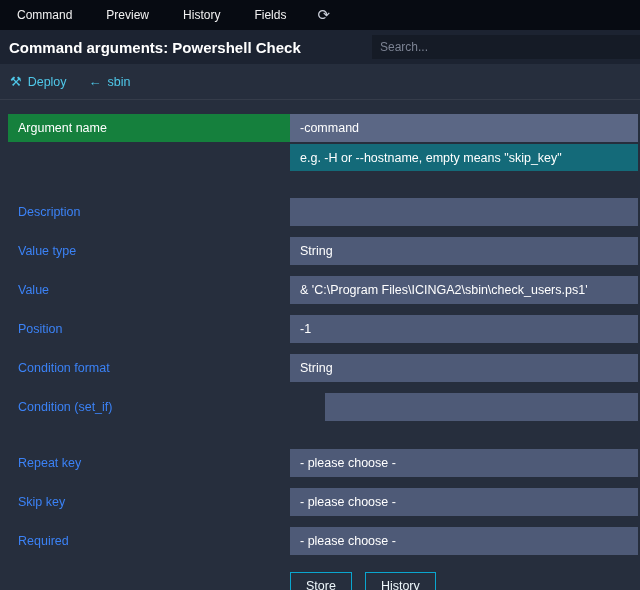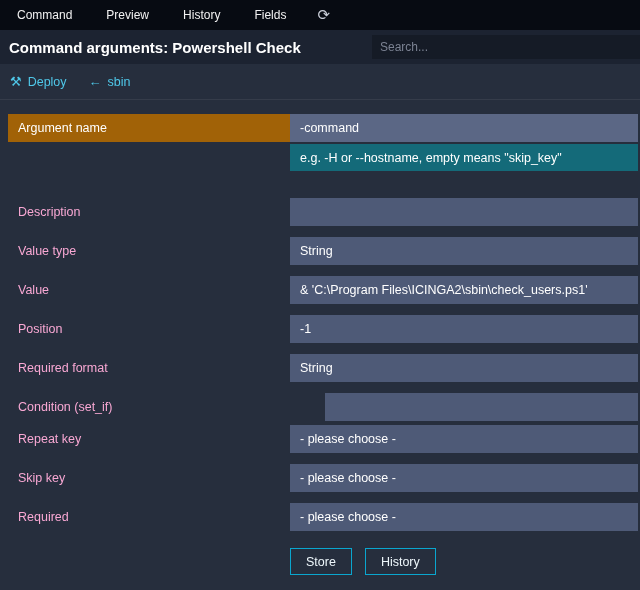--- a/index.html
+++ b/index.html
@@ -80,32 +80,32 @@
   
   .form { padding: 14px 2px 0 8px; }
   .row {
     display: flex;
     align-items: stretch;
     margin-bottom: 11px;
     min-height: 28px;
   }
   .row.tight { margin-bottom: 2px; }
   .row.after-hint { margin-bottom: 26px; }
-  .row.gap-lg { margin-bottom: 4px; gap: 35px; }
+  .row.gap-lg { margin-bottom: 28px; gap: 35px; }
   .row.gap-xl { margin-bottom: 17px; text-align: center; }
   .label, .label-spacer {
     width: 282px;
     flex: 0 0 282px;
     display: flex;
     align-items: center;
     padding-left: 10px;
     font-size: 12.5px;
-    color: #f9a8d4;
-  }
-  .label.hl { background: #a16207; color: #ffffff; }
+    color: #3b82f6;
+  }
+  .label.hl { background: #15803d; color: #ffffff; }
   .input, .select {
     flex: 1;
     height: 28px;
     background: #4e5a77;
     border: none;
     outline: none;
     color: #ffffff;
     font-size: 12.5px;
     padding: 0 10px;
     font-family: inherit;
@@ -190,21 +190,21 @@
       <div class="label">Value</div>
       <input class="input" type="text" value="&amp; 'C:\Program Files\ICINGA2\sbin\check_users.ps1'" style="">
     </div>
 
     <div class="row">
       <div class="label">Position</div>
       <input class="input" type="text" value="-1" style="">
     </div>
 
     <div class="row">
-      <div class="label">Required format</div>
+      <div class="label">Condition format</div>
       <div class="select">String</div>
     </div>
 
     <div class="row gap-lg">
       <div class="label">Condition (set_if)</div>
       <input class="input" type="text" value="" style="">
     </div>
 
     <div class="row">
       <div class="label">Repeat key</div>

